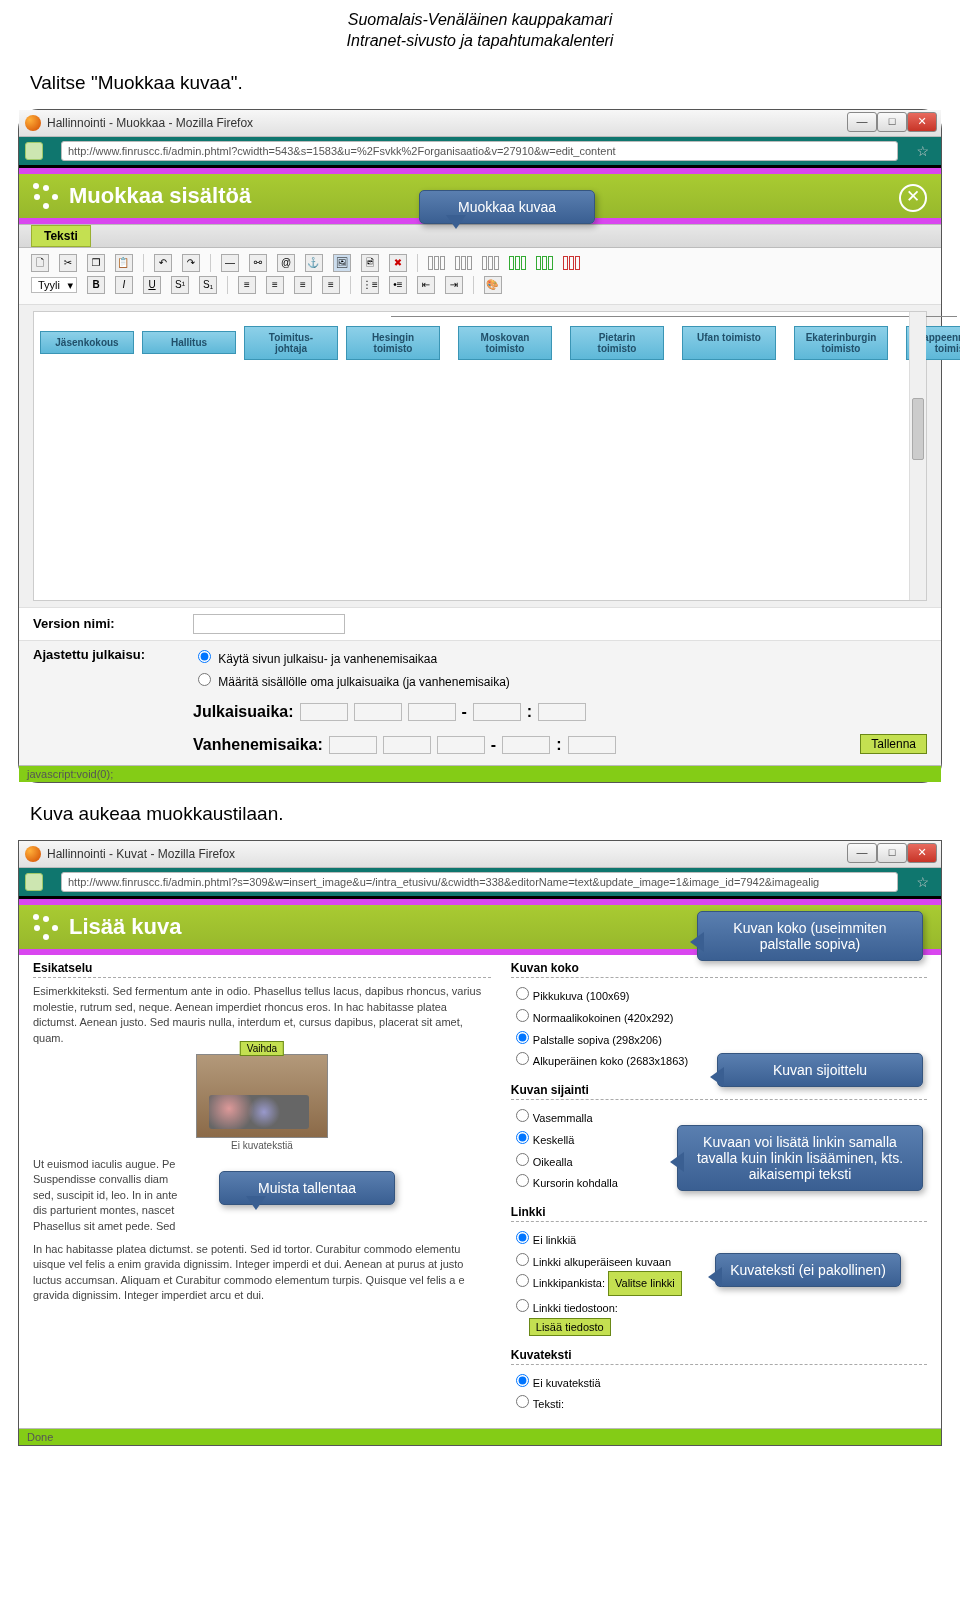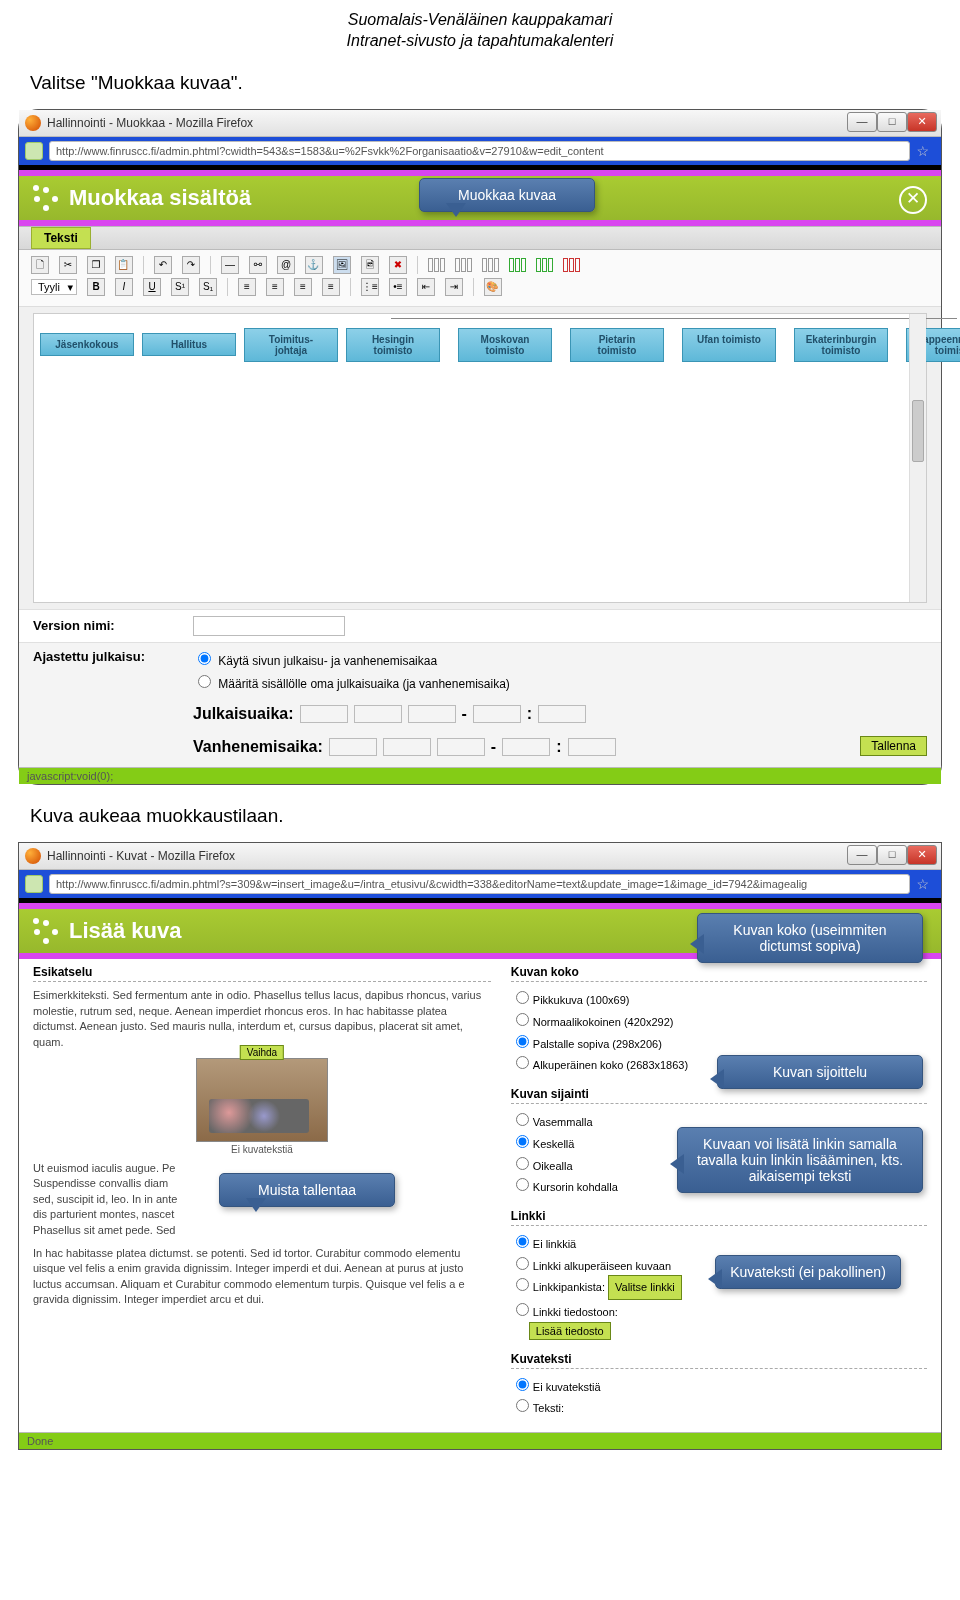--- a/index.html
+++ b/index.html
@@ -52,26 +52,26 @@
     width: 28px; height: 18px;
     border: 1px solid #888;
     border-radius: 3px;
     font-size: 11px;
     text-align: center;
     line-height: 16px;
     background: linear-gradient(#fafafa, #ddd);
   }
   .win-btn.close { background: linear-gradient(#e86a5e, #c73427); color: #fff; }
   .addr-bar {
-    background: #1d4ed8;
+    background: #0f766e;
     padding: 4px 6px;
-    border-bottom: 5px solid #000000;
+    border-bottom: 3px solid #000000;
     display: flex;
     align-items: center;
-    gap: 6px;
+    gap: 18px;
   }
   .addr-tab {
     width: 16px; height: 16px;
     background: #cde6b1;
     border: 1px solid #a0c96a;
     border-radius: 3px;
   }
   .addr-input {
     flex: 1;
     font-size: 11px;
@@ -525,21 +525,21 @@
         <span class="small-in"></span>
         <span>-</span>
         <span class="small-in"></span>:
         <span class="small-in"></span>
       </div>
     </div>
   </div>
   <span class="tallenna-btn">Tallenna</span>
   <div class="status-bar">javascript:void(0);</div>
 
-  <div class="callout" style="top:68px; left:400px; width:150px;">
+  <div class="callout" style="top:80px; left:400px; width:150px;">
     <span>Muokkaa kuvaa</span>
     <span class="tail tail-down-left"></span>
   </div>
 </div>
 
 <div class="instruction">Kuva aukeaa muokkaustilaan.</div>
 
 <div class="browser-window" style="position:relative;">
   <div class="win-titlebar">
     <span class="ff-icon"></span>
@@ -605,21 +605,21 @@
       <div class="sect-title" style="margin-top:12px;">Kuvateksti</div>
       <div class="radio-list">
         <label><input type="radio" checked="" style=""><span>Ei kuvatekstiä</span></label>
         <label><input type="radio" style=""><span>Teksti:</span></label>
       </div>
     </div>
   </div>
   <div class="status-bar">Done</div>
 
   <div class="callout" style="top:70px; right:18px; width:200px;">
-    <span>Kuvan koko (useimmiten dictumst sopiva)</span>
+    <span>Kuvan koko (useimmiten palstalle sopiva)</span>
     <span class="tail tail-left"></span>
   </div>
   <div class="callout" style="top:212px; right:18px; width:180px;">
     <span>Kuvan sijoittelu</span>
     <span class="tail tail-left"></span>
   </div>
   <div class="callout" style="top:330px; left:200px; width:150px;">
     <span>Muista tallentaa</span>
     <span class="tail tail-down-left"></span>
   </div>

